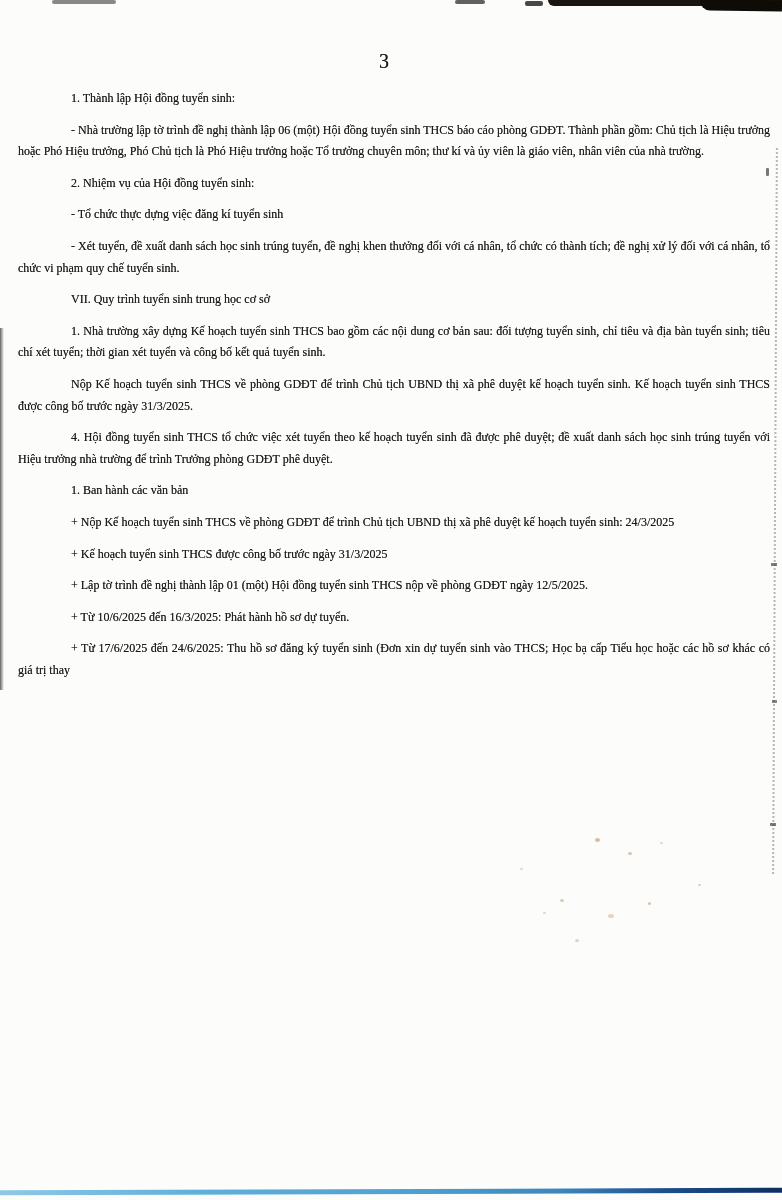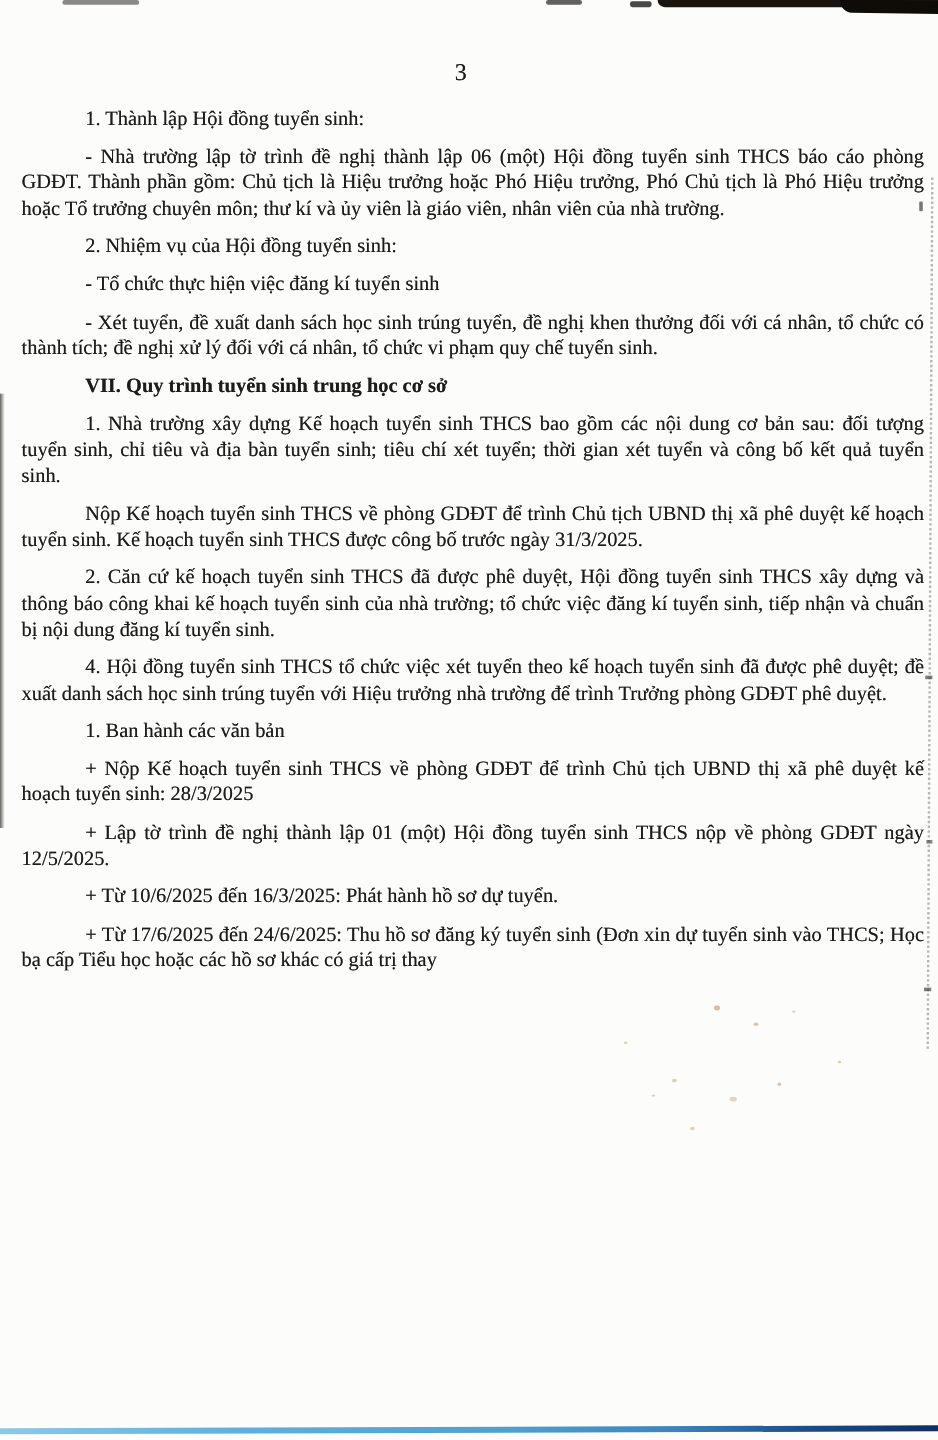--- a/index.html
+++ b/index.html
@@ -10,25 +10,25 @@
     color:var(--ink,#1c1c1c);
     font-family:"Liberation Serif", serif;
   }
   .page-number{
     position:absolute;top:50px;left:0;width:768px;
     text-align:center;font-size:20px;
     text-shadow:0 0 .5px rgba(25,25,25,.7);
   }
   .content{
     position:absolute;left:18px;top:88px;width:752px;
-    font-size:17px;line-height:21.6px;text-align:justify;
+    font-size:12px;line-height:21.6px;text-align:justify;
     text-shadow:0 0 .5px rgba(25,25,25,.7);
   }
   .para{margin:0 0 10px 0;text-indent:53px;}
-  .para.heading{font-weight:700;}
+  .para.heading{font-weight:400;}
   
   .artifact{position:absolute;}
   .edge-top-band{left:548px;top:0;width:234px;height:6px;background:#1a150e;border-bottom-left-radius:8px;}
   .edge-top-corner{left:700px;top:0;width:82px;height:11px;background:#0f0c08;border-bottom-left-radius:10px;transform:rotate(.8deg);}
   .edge-top-mark1{left:455px;top:0;width:30px;height:4px;background:#3c3a36;border-radius:2px;opacity:.8;}
   .edge-top-mark2{left:525px;top:1px;width:18px;height:5px;background:#2a2824;border-radius:2px;opacity:.85;}
   .edge-top-smudge{left:52px;top:0;width:64px;height:4px;background:#5a5752;border-radius:2px;opacity:.7;}
   .edge-left-strip{left:0;top:328px;width:4px;height:362px;background:linear-gradient(to right,#4d4b45,rgba(120,118,110,0));opacity:.85;}
   .edge-right-dotted{left:774px;top:148px;width:0;height:726px;border-left:2px dotted rgba(100,98,90,.45);transform:rotate(.3deg);}
   .edge-right-dash1{left:766px;top:168px;width:3px;height:8px;background:rgba(80,76,70,.75);border-radius:1px;}
@@ -47,29 +47,29 @@
 <body>
 
 <div class="page" style="--paper: #fcfcfa; --ink: #1c1c1c; --blue: #4d9fd0; --navy: #0d2f63; --stain: #b06c2c;">
 
   <div class="page-number">3</div>
 
   <div class="content">
       <p class="para body">1. Thành lập Hội đồng tuyển sinh:</p>
       <p class="para body">- Nhà trường lập tờ trình đề nghị thành lập 06 (một) Hội đồng tuyển sinh THCS báo cáo phòng GDĐT. Thành phần gồm: Chủ tịch là Hiệu trưởng hoặc Phó Hiệu trưởng, Phó Chủ tịch là Phó Hiệu trưởng hoặc Tổ trưởng chuyên môn; thư kí và ủy viên là giáo viên, nhân viên của nhà trường.</p>
       <p class="para body">2. Nhiệm vụ của Hội đồng tuyển sinh:</p>
-      <p class="para body">- Tổ chức thực hiện việc đăng kí tuyển sinh</p>
+      <p class="para body">- Tổ chức thực dựng việc đăng kí tuyển sinh</p>
       <p class="para body">- Xét tuyển, đề xuất danh sách học sinh trúng tuyển, đề nghị khen thưởng đối với cá nhân, tổ chức có thành tích; đề nghị xử lý đối với cá nhân, tổ chức vi phạm quy chế tuyển sinh.</p>
       <p class="para heading">VII. Quy trình tuyển sinh trung học cơ sở</p>
       <p class="para body">1. Nhà trường xây dựng Kế hoạch tuyển sinh THCS bao gồm các nội dung cơ bản sau: đối tượng tuyển sinh, chỉ tiêu và địa bàn tuyển sinh; tiêu chí xét tuyển; thời gian xét tuyển và công bố kết quả tuyển sinh.</p>
       <p class="para body">Nộp Kế hoạch tuyển sinh THCS về phòng GDĐT để trình Chủ tịch UBND thị xã phê duyệt kế hoạch tuyển sinh. Kế hoạch tuyển sinh THCS được công bố trước ngày 31/3/2025.</p>
-      <p class="para body">2. Căn cứ kế hoạch tuyển sinh THCS đã được phê duyệt, Hội đồng tuyển sinh THCS xây dựng và thông báo công khai kế hoạch tuyển sinh của nhà trường; tổ chức việc đăng kí tuyển sinh, tiếp nhận và chuẩn bị nội dung đăng kí tuyển sinh.</p>
       <p class="para body">4. Hội đồng tuyển sinh THCS tổ chức việc xét tuyển theo kế hoạch tuyển sinh đã được phê duyệt; đề xuất danh sách học sinh trúng tuyển với Hiệu trưởng nhà trường để trình Trưởng phòng GDĐT phê duyệt.</p>
       <p class="para body">1. Ban hành các văn bản</p>
-      <p class="para body">+ Nộp Kế hoạch tuyển sinh THCS về phòng GDĐT để trình Chủ tịch UBND thị xã phê duyệt kế hoạch tuyển sinh: 28/3/2025</p>
+      <p class="para body">+ Nộp Kế hoạch tuyển sinh THCS về phòng GDĐT để trình Chủ tịch UBND thị xã phê duyệt kế hoạch tuyển sinh: 24/3/2025</p>
+      <p class="para body">+ Kế hoạch tuyển sinh THCS được công bố trước ngày 31/3/2025</p>
       <p class="para body">+ Lập tờ trình đề nghị thành lập 01 (một) Hội đồng tuyển sinh THCS nộp về phòng GDĐT ngày 12/5/2025.</p>
       <p class="para body">+ Từ 10/6/2025 đến 16/3/2025: Phát hành hồ sơ dự tuyển.</p>
       <p class="para body">+ Từ 17/6/2025 đến 24/6/2025: Thu hồ sơ đăng ký tuyển sinh (Đơn xin dự tuyển sinh vào THCS; Học bạ cấp Tiểu học hoặc các hồ sơ khác có giá trị thay</p>
     </div>
 
   <div class="artifact edge-top-band"></div>
   <div class="artifact edge-top-corner"></div>
   <div class="artifact edge-top-mark1"></div>
   <div class="artifact edge-top-mark2"></div>
   <div class="artifact edge-top-smudge"></div>

